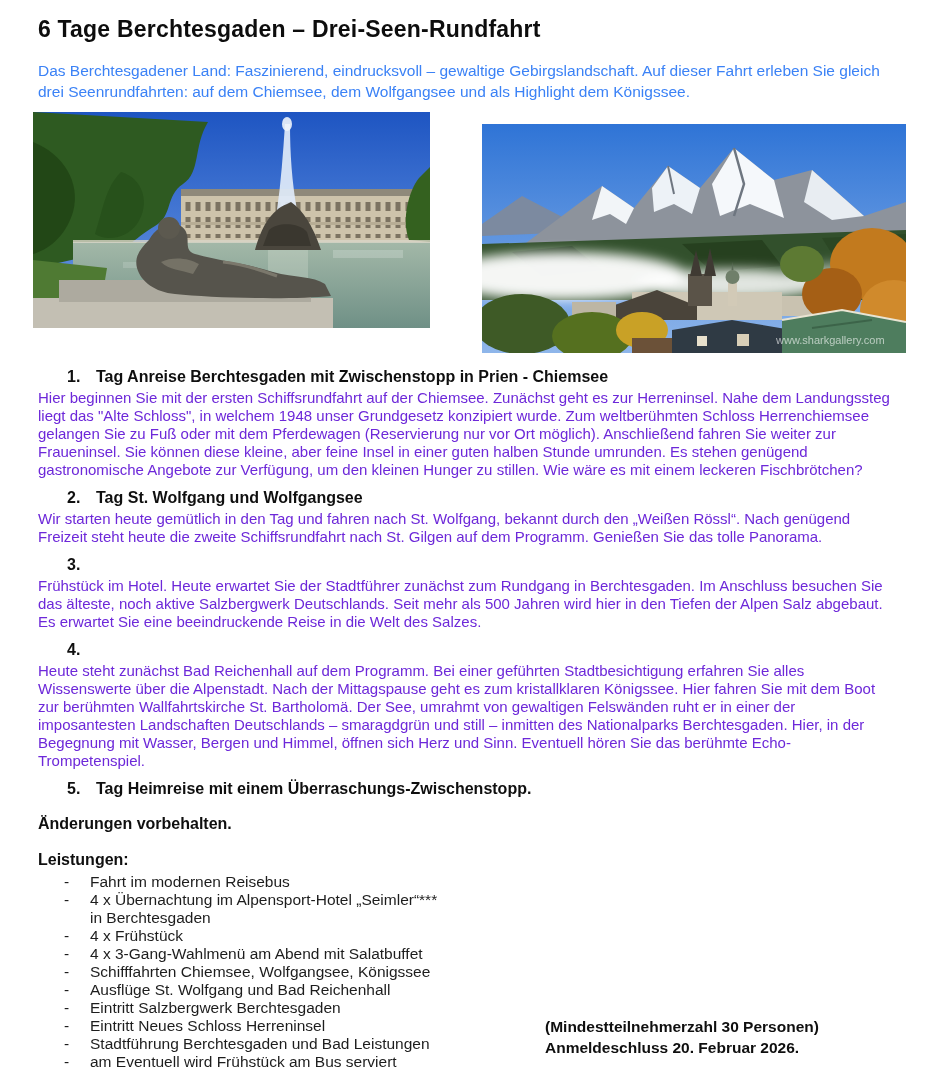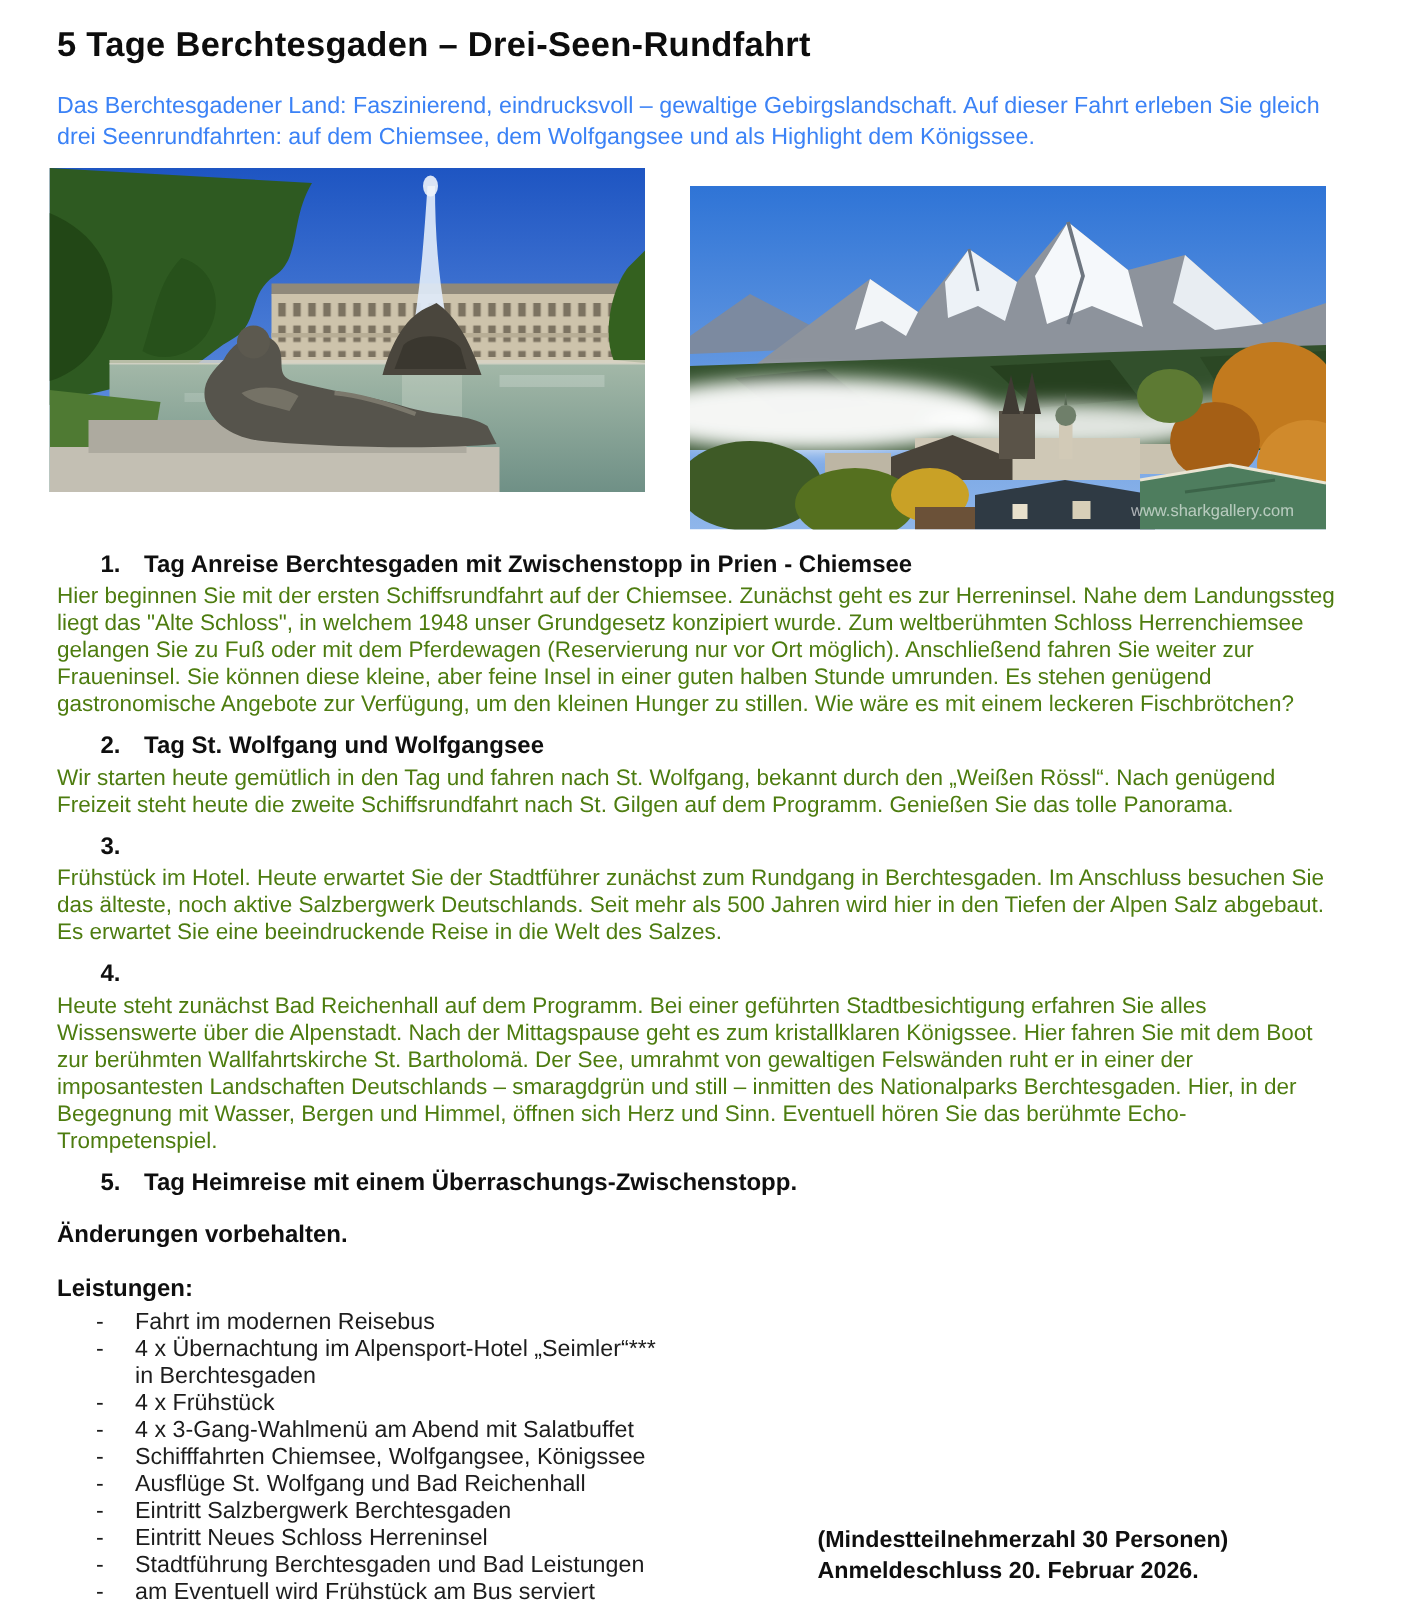--- a/index.html
+++ b/index.html
@@ -14,49 +14,49 @@
   .doc-title{
     position:absolute;top:16px;left:38px;margin:0;
     font-size:23px;font-weight:bold;color:#0d0d0d;letter-spacing:.2px;
   }
   .intro{
     position:absolute;top:60px;left:38px;width:848px;margin:0;
     font-size:15.5px;line-height:21px;color:#3b82f6;
   }
   figure{margin:0;padding:0;position:absolute;}
   #photo-left{top:112px;left:33px;width:397px;height:216px;}
-  #photo-right{top:124px;left:460px;width:424px;height:193px;}
+  #photo-right{top:124px;left:482px;width:424px;height:193px;}
   figure svg{display:block;}
   #main{
     position:absolute;top:363px;left:38px;width:852px;
     font-size:15px;line-height:18px;
   }
   .day-head{
     display:flex;margin:10px 0 3px 0;padding-left:29px;
     font-size:16px;line-height:18px;font-weight:bold;color:#0f0f0f;
   }
   .day-head.first{margin-top:5px;}
   .day-num{flex:none;width:29px;}
-  .day-body{margin:0;color:#4d7c0f;}
+  .day-body{margin:0;color:#6d28d9;}
   .changes{margin:17px 0 0 0;font-size:16px;font-weight:bold;color:#0f0f0f;}
   .svc-head{margin:18px 0 4px 0;font-size:16px;font-weight:bold;color:#0f0f0f;}
   .svc-item{display:flex;padding-left:26px;font-size:15.5px;line-height:18px;color:#1d1d1d;}
   .svc-dash{flex:none;width:26px;}
   .svc-text{white-space:pre-line;}
   #footer-right{
     position:absolute;left:545px;top:1016px;
     font-size:15.5px;line-height:21px;font-weight:bold;color:#0f0f0f;
   }
 </style>
 </head>
 <body>
 
 <div class="page">
 
-  <h1 class="doc-title">5 Tage Berchtesgaden – Drei-Seen-Rundfahrt</h1>
+  <h1 class="doc-title">6 Tage Berchtesgaden – Drei-Seen-Rundfahrt</h1>
 
   <p class="intro">Das Berchtesgadener Land: Faszinierend, eindrucksvoll – gewaltige Gebirgslandschaft. Auf dieser Fahrt erleben Sie gleich drei Seenrundfahrten: auf dem Chiemsee, dem Wolfgangsee und als Highlight dem Königssee.</p>
 
   <figure id="photo-left">
     <svg width="397" height="216" viewBox="0 0 397 216">
       <defs>
         <linearGradient id="sky1" x1="0" y1="0" x2="0" y2="1">
           <stop offset="0" stop-color="#1e55c2"></stop>
             <stop offset="1" stop-color="#6f9de6"></stop>
         </linearGradient>

